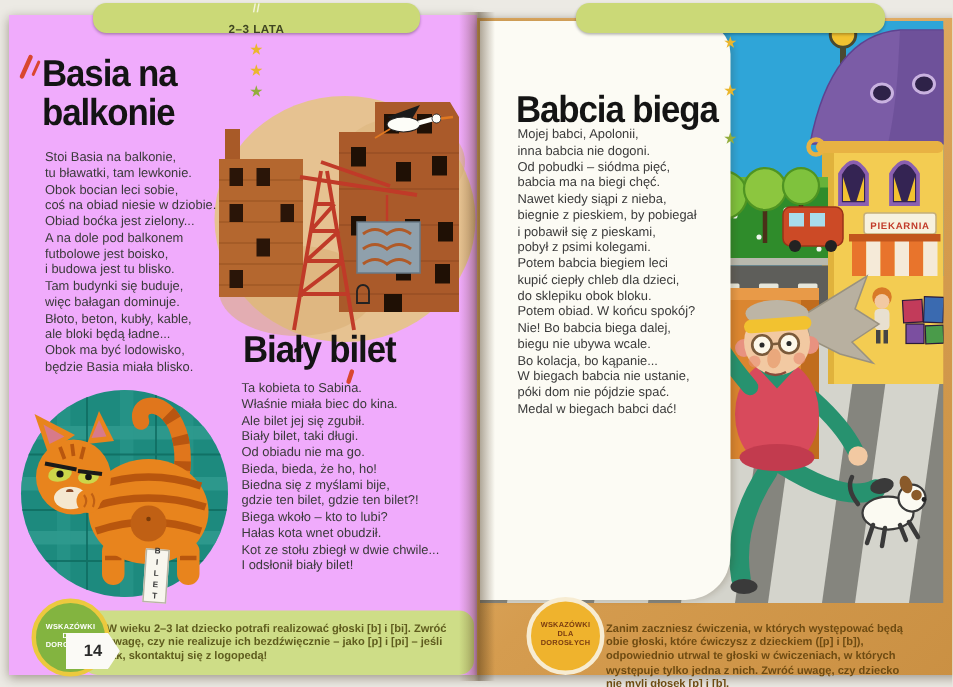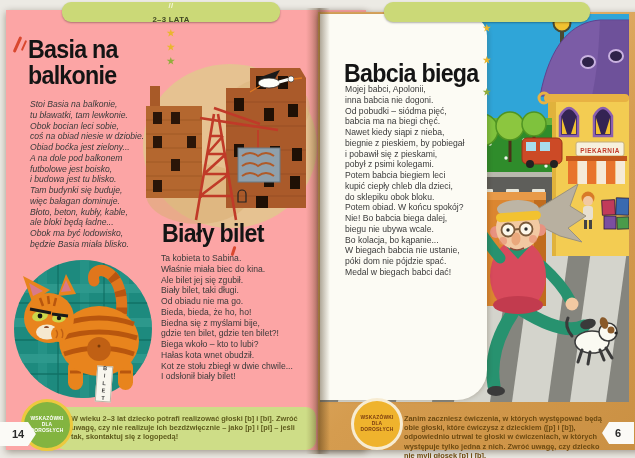--- a/index.html
+++ b/index.html
@@ -1,18 +1,18 @@
 <!DOCTYPE html>
 <html><head>
 <meta charset="utf-8">
 <style>
   html,body{margin:0;padding:0;background:#e9e7e1;font-family:"Liberation Sans",sans-serif;}
   #canvas{position:relative;width:635px;height:458px;overflow:hidden;background:#eceae4;}
   .page{position:absolute;box-shadow:0 2px 7px rgba(40,25,5,.4);}
-  #left-page{left:6px;top:10px;width:312px;height:440px;background:#fca5a5;z-index:1;padding-left:48px;}
+  #left-page{left:6px;top:10px;width:312px;height:440px;background:#f0abfc;z-index:1;}
   #right-page{left:318px;top:12px;width:352px;height:438px;z-index:1;
     background:linear-gradient(135deg,#dba65c 0%,#e3b16b 28%,#d59c4f 55%,#c98f42 100%);}
   .gutter{position:absolute;left:306px;top:8px;width:24px;height:446px;z-index:5;pointer-events:none;
     background:linear-gradient(90deg,rgba(0,0,0,0) 0%,rgba(80,50,15,.28) 42%,rgba(55,35,8,.42) 55%,rgba(0,0,0,0) 100%);}
   .tab{position:absolute;top:2px;height:20px;background:#cbd977;border-radius:9px;z-index:6;
     display:flex;align-items:center;justify-content:center;gap:5px;
     font-size:7.8px;font-weight:700;color:#3f4522;letter-spacing:.3px;box-shadow:0 1px 2px rgba(0,0,0,.3);flex-direction:column;}
   #tab-left{left:62px;width:218px;}
   #tab-right{left:384px;width:206px;gap:23px;}
   .tab .sep{color:#f3f5dc;font-weight:700;}
@@ -28,21 +28,21 @@
     writing-mode:vertical-rl;text-orientation:upright;font-size:5.5px;font-weight:700;color:#3a3a3a;
     display:flex;align-items:center;justify-content:center;letter-spacing:1.5px;transform:rotate(4deg);z-index:4;}
   .tips-pill{position:absolute;left:49px;top:397px;width:261px;height:43px;background:#cedd87;border-radius:10px;z-index:4;}
   .tips-text{font-size:7.4px;line-height:9.2px;font-weight:700;}
   #left-tips-text{position:absolute;left:16px;top:7px;width:236px;color:#5f5c1e;}
   .badge{position:absolute;width:46px;height:46px;border-radius:50%;display:flex;align-items:center;justify-content:center;
     text-align:center;font-size:4.9px;line-height:6px;font-weight:700;white-space:pre-line;letter-spacing:.2px;z-index:6;}
   #badge-left{left:15px;top:389px;background:#83b440;border:3px solid #ecc93e;color:#fff;}
   #badge-right{left:33px;top:386px;background:#efb32d;border:3px solid #f7ecd2;color:#7a3c10;}
   .page-tag{position:absolute;background:#fbfaf6;color:#2a2a2a;font-weight:700;font-size:11px;
-    display:flex;align-items:center;justify-content:center;z-index:7;box-shadow:0 1px 2px rgba(0,0,0,.3);}
+    display:flex;align-items:center;justify-content:center;z-index:7;box-shadow:0 1px 2px rgba(0,0,0,.3);margin-left:44px;}
   #tag-14{left:-6px;top:412px;width:36px;height:24px;clip-path:polygon(0 0,78% 0,100% 50%,78% 100%,0 100%);}
   #tag-15{left:284px;top:410px;width:32px;height:22px;clip-path:polygon(22% 0,100% 0,100% 100%,22% 100%,0 50%);}
   .panel{position:absolute;left:2px;top:2px;width:167px;height:386px;background:#fcfbf4;
     border-radius:0 22px 30px 0;z-index:2;box-shadow:2px 0 4px rgba(60,40,10,.18);}
   #right-tips{position:absolute;left:86px;top:402px;width:198px;color:#6e4b12;z-index:4;}
 </style>
 </head>
 <body>
 
 <div id="canvas">
@@ -101,21 +101,21 @@
       <g>
         <polygon points="120,22 142,14 134,28" fill="#1a1a1a"></polygon>
         <ellipse cx="131" cy="27" rx="11" ry="5" fill="#fdfdf8" stroke="#222" stroke-width=".8"></ellipse>
         <path d="M141,26 L152,23" stroke="#fdfdf8" stroke-width="3"></path>
         <circle cx="153" cy="23" r="3" fill="#fdfdf8" stroke="#222" stroke-width=".6"></circle>
         <path d="M156,23 L164,22" stroke="#e07820" stroke-width="1.6"></path>
         <path d="M122,30 L112,36" stroke="#e07820" stroke-width="1.2"></path>
       </g>
     </svg>
 
-    <div class="poem" style="left:24px;top:89px;width:126px;font-style:italic;">Stoi Basia na balkonie,
+    <div class="poem" style="left:24px;top:89px;width:126px;">Stoi Basia na balkonie,
 tu bławatki, tam lewkonie.
 Obok bocian leci sobie,
 coś na obiad niesie w dziobie.
 Obiad boćka jest zielony...
 A na dole pod balkonem
 futbolowe jest boisko,
 i budowa jest tu blisko.
 Tam budynki się buduje,
 więc bałagan dominuje.
 Błoto, beton, kubły, kable,

